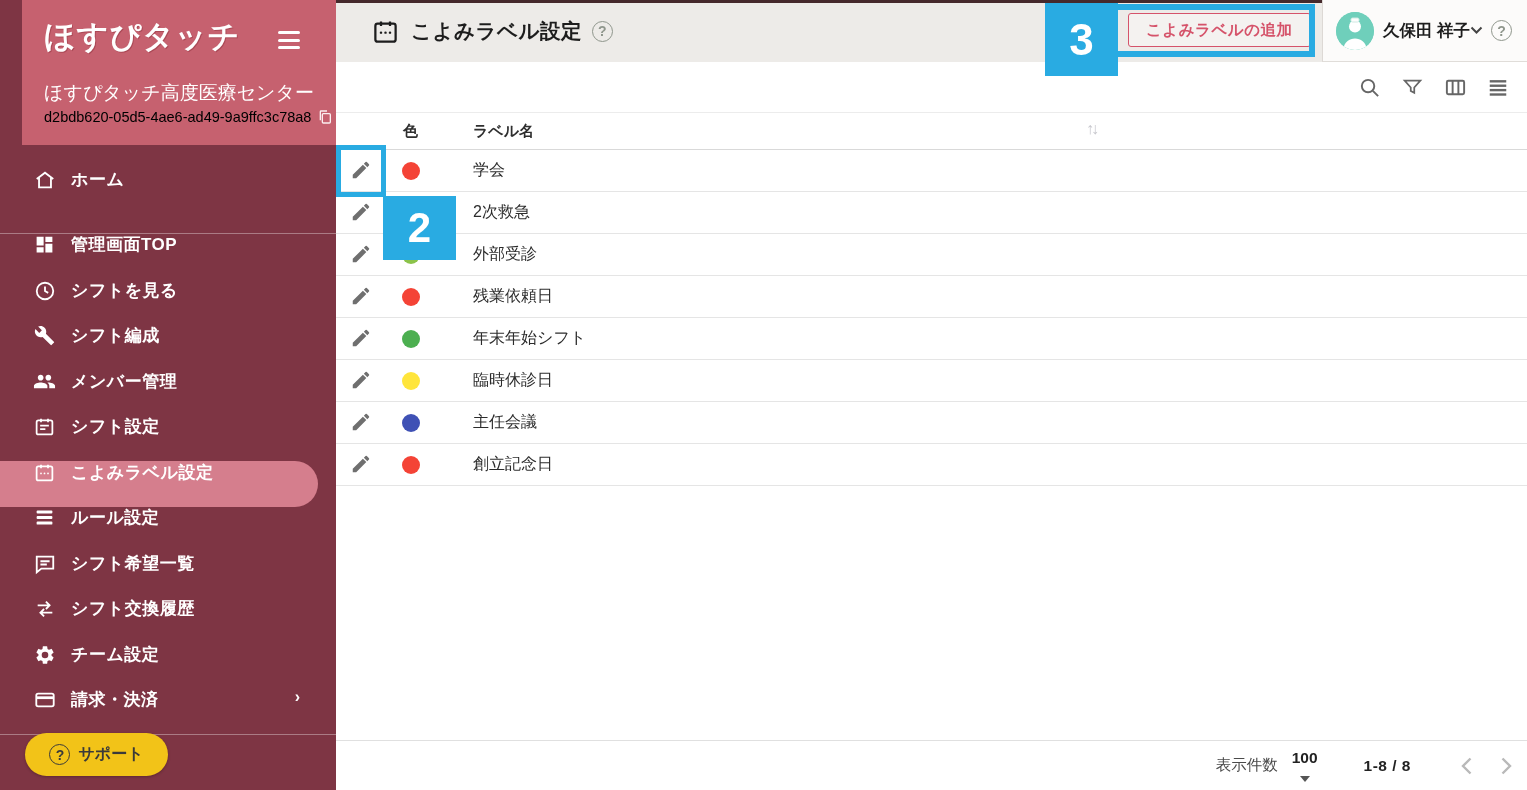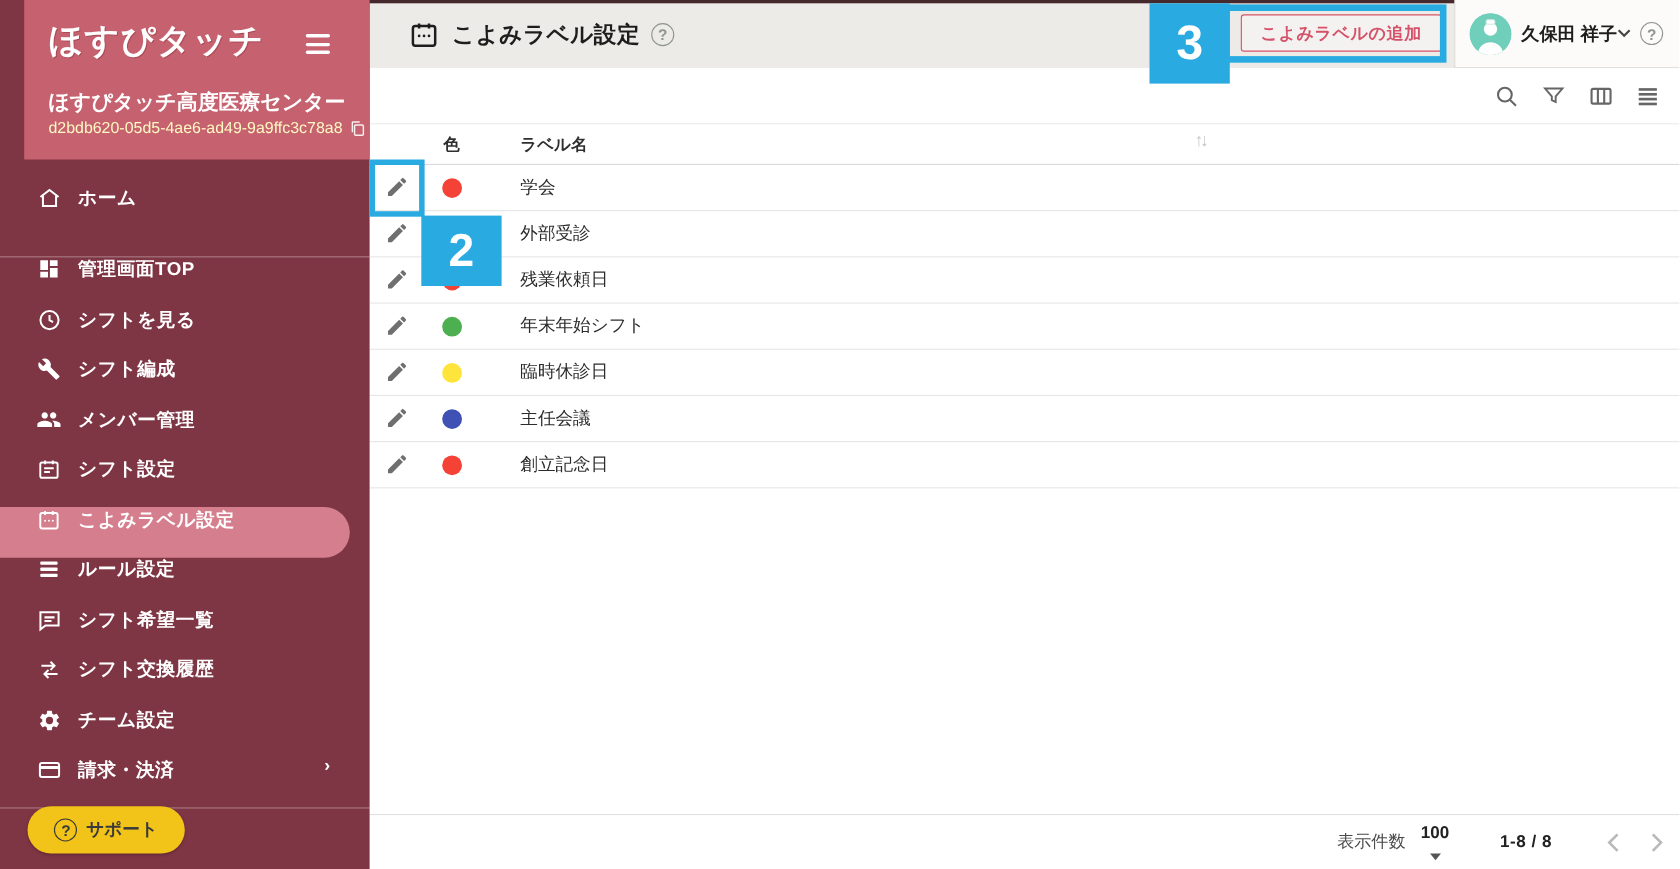--- a/index.html
+++ b/index.html
@@ -7,22 +7,22 @@
   .app {
     position:relative; width:1527px; height:790px; overflow:hidden;
     font-family:"Liberation Sans","DejaVu Sans",sans-serif; background:#fff;
   }
   
   .sidebar { position:absolute; left:0; top:0; width:336px; height:790px; background:#7e3544; z-index:2;padding-left:22px; }
   .sidebar-top { position:relative; height:145px; background:#c6616f; color:#fff; }
   .logo { position:absolute; left:22px; top:16px; font-size:31px; font-weight:bold; letter-spacing:1px; color:#fff; text-shadow:1px 1px 0 rgba(120,30,40,.35); }
   .hamburger { position:absolute; right:36px; top:31px; width:22px; height:18px; display:flex; flex-direction:column; justify-content:space-between; cursor:pointer; }
   .hamburger span { display:block; height:3px; background:#fff; border-radius:2px; }
-  .org-name { position:absolute; left:22px; top:80px; font-size:19px; font-weight:bold; }
-  .org-id { position:absolute; left:22px; top:109px; font-size:14.5px; color:#fef9c3; display:flex; align-items:flex-end; gap:6px; }
+  .org-name { position:absolute; left:22px; top:80px; font-size:19px; font-weight:normal; }
+  .org-id { position:absolute; left:22px; top:109px; font-size:14.5px; color:#000000; display:flex; align-items:flex-end; gap:6px; }
   .nav { position:absolute; left:0; top:145px; right:0; bottom:0; }
   .nav-item { position:absolute; left:0; width:336px; height:46px; display:flex; align-items:flex-start; padding-left:33px; color:#fff; cursor:pointer; }
   .nav-item .ic { width:23px; height:23px; margin-right:15px; flex:0 0 auto; display:flex; align-items:center; justify-content:center; }
   .nav-item .lbl { font-size:17px; font-weight:600; letter-spacing:.5px; }
   .nav-item.selected { width:318px; background:#d57e8d; border-radius:0 26px 26px 0; }
   .nav-div { position:absolute; left:0; width:336px; height:1px; background:rgba(255,255,255,.35); }
   .chev-r { position:absolute; right:36px; font-size:16px; color:#fff; font-weight:bold; }
   .support-pill { position:absolute; left:25px; top:588px; width:143px; height:43px; background:#f2c318; border-radius:24px;
     display:flex; align-items:center; justify-content:center; gap:8px; color:#3a3a3a; font-size:16px; font-weight:bold; cursor:pointer;
     box-shadow:0 1px 3px rgba(0,0,0,.25); }
@@ -307,20 +307,29 @@
           </span>
         <span class="dot" style="background-color: rgb(244, 67, 54);"></span>
         <span class="row-lbl">学会</span>
       </div>
       <div class="row">
         <span class="pencil">
             <svg width="22" height="22" viewBox="0 0 24 24" fill="#6f6f6f">
               <path d="M3 17.25V21h3.75L17.81 9.94l-3.75-3.75L3 17.25zM20.71 7.04c.39-.39.39-1.02 0-1.41l-2.34-2.34a.9959.9959 0 0 0-1.41 0l-1.83 1.83 3.75 3.75 1.83-1.83z"></path>
             </svg>
           </span>
+        <span class="dot"></span>
+        <span class="row-lbl">2次救急</span>
+      </div>
+      <div class="row">
+        <span class="pencil">
+            <svg width="22" height="22" viewBox="0 0 24 24" fill="#6f6f6f">
+              <path d="M3 17.25V21h3.75L17.81 9.94l-3.75-3.75L3 17.25zM20.71 7.04c.39-.39.39-1.02 0-1.41l-2.34-2.34a.9959.9959 0 0 0-1.41 0l-1.83 1.83 3.75 3.75 1.83-1.83z"></path>
+            </svg>
+          </span>
         <span class="dot" style="background-color: rgb(139, 195, 74);"></span>
         <span class="row-lbl">外部受診</span>
       </div>
       <div class="row">
         <span class="pencil">
             <svg width="22" height="22" viewBox="0 0 24 24" fill="#6f6f6f">
               <path d="M3 17.25V21h3.75L17.81 9.94l-3.75-3.75L3 17.25zM20.71 7.04c.39-.39.39-1.02 0-1.41l-2.34-2.34a.9959.9959 0 0 0-1.41 0l-1.83 1.83 3.75 3.75 1.83-1.83z"></path>
             </svg>
           </span>
         <span class="dot" style="background-color: rgb(244, 67, 54);"></span>

